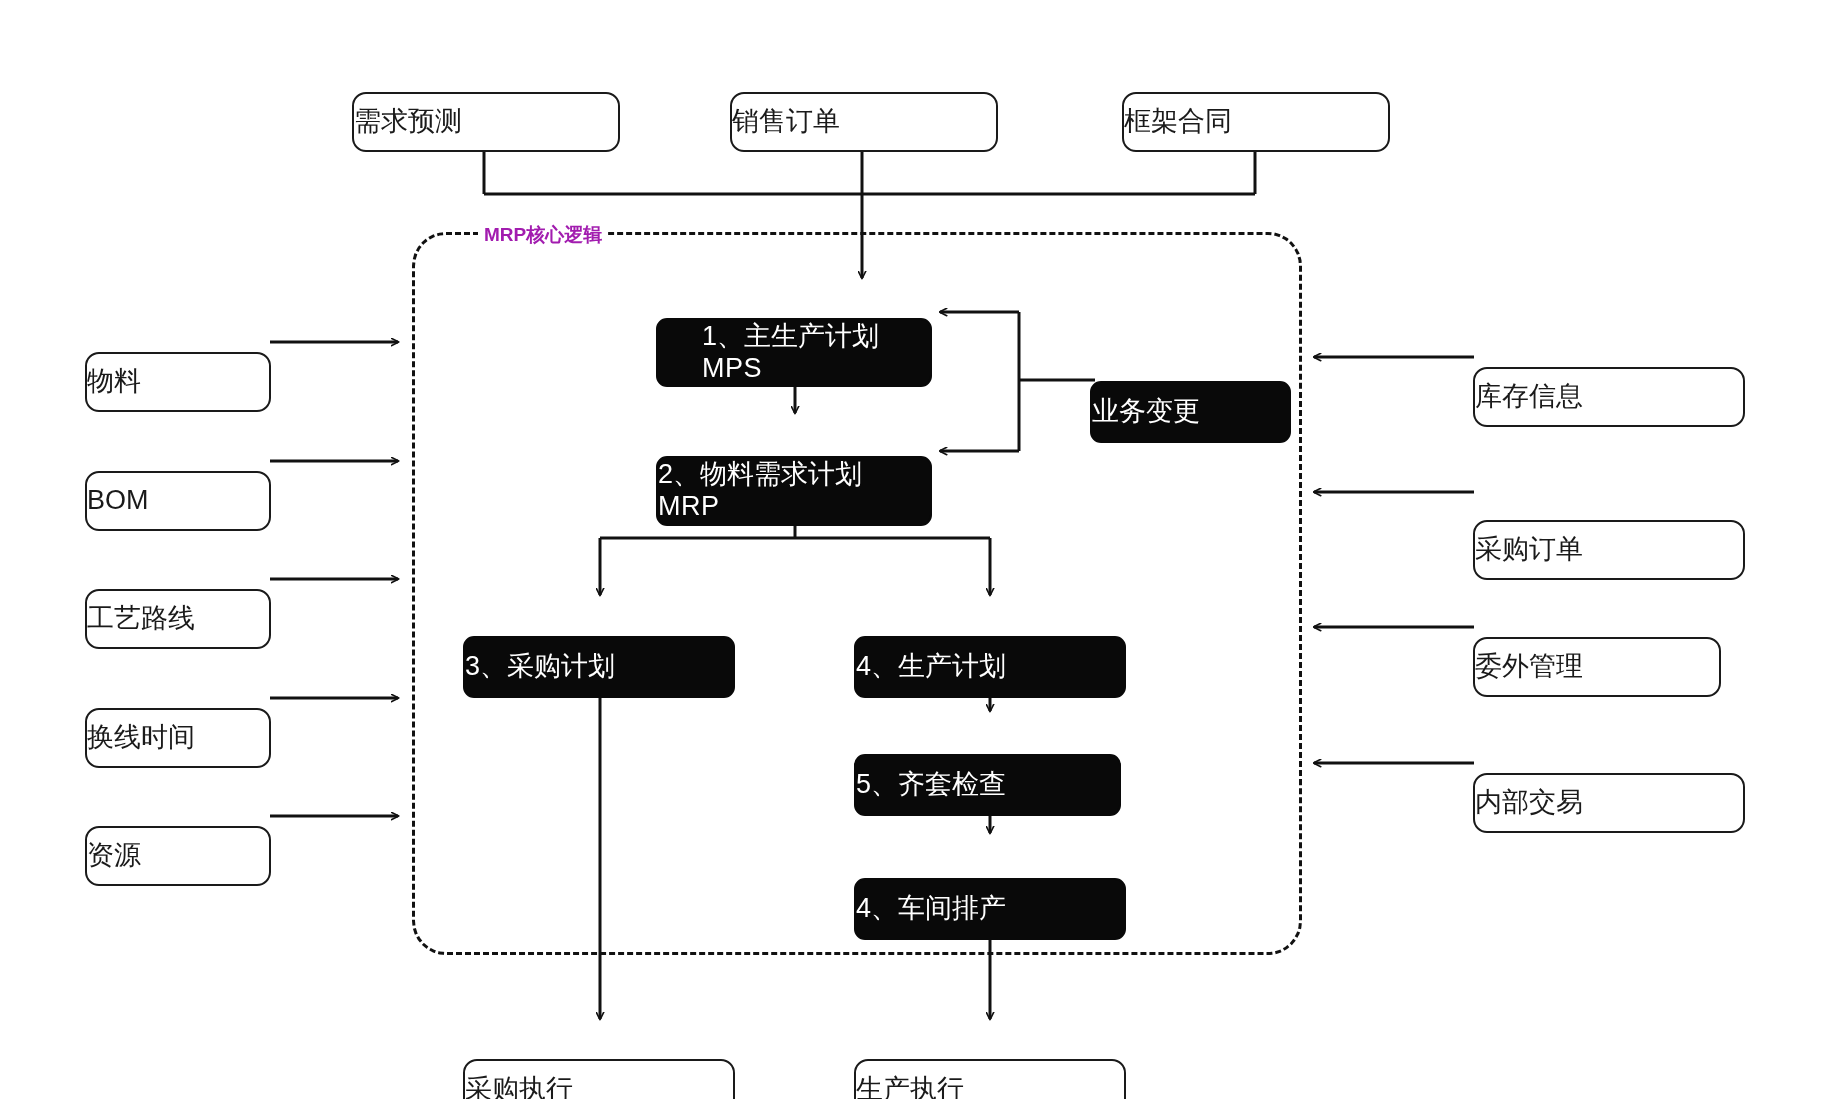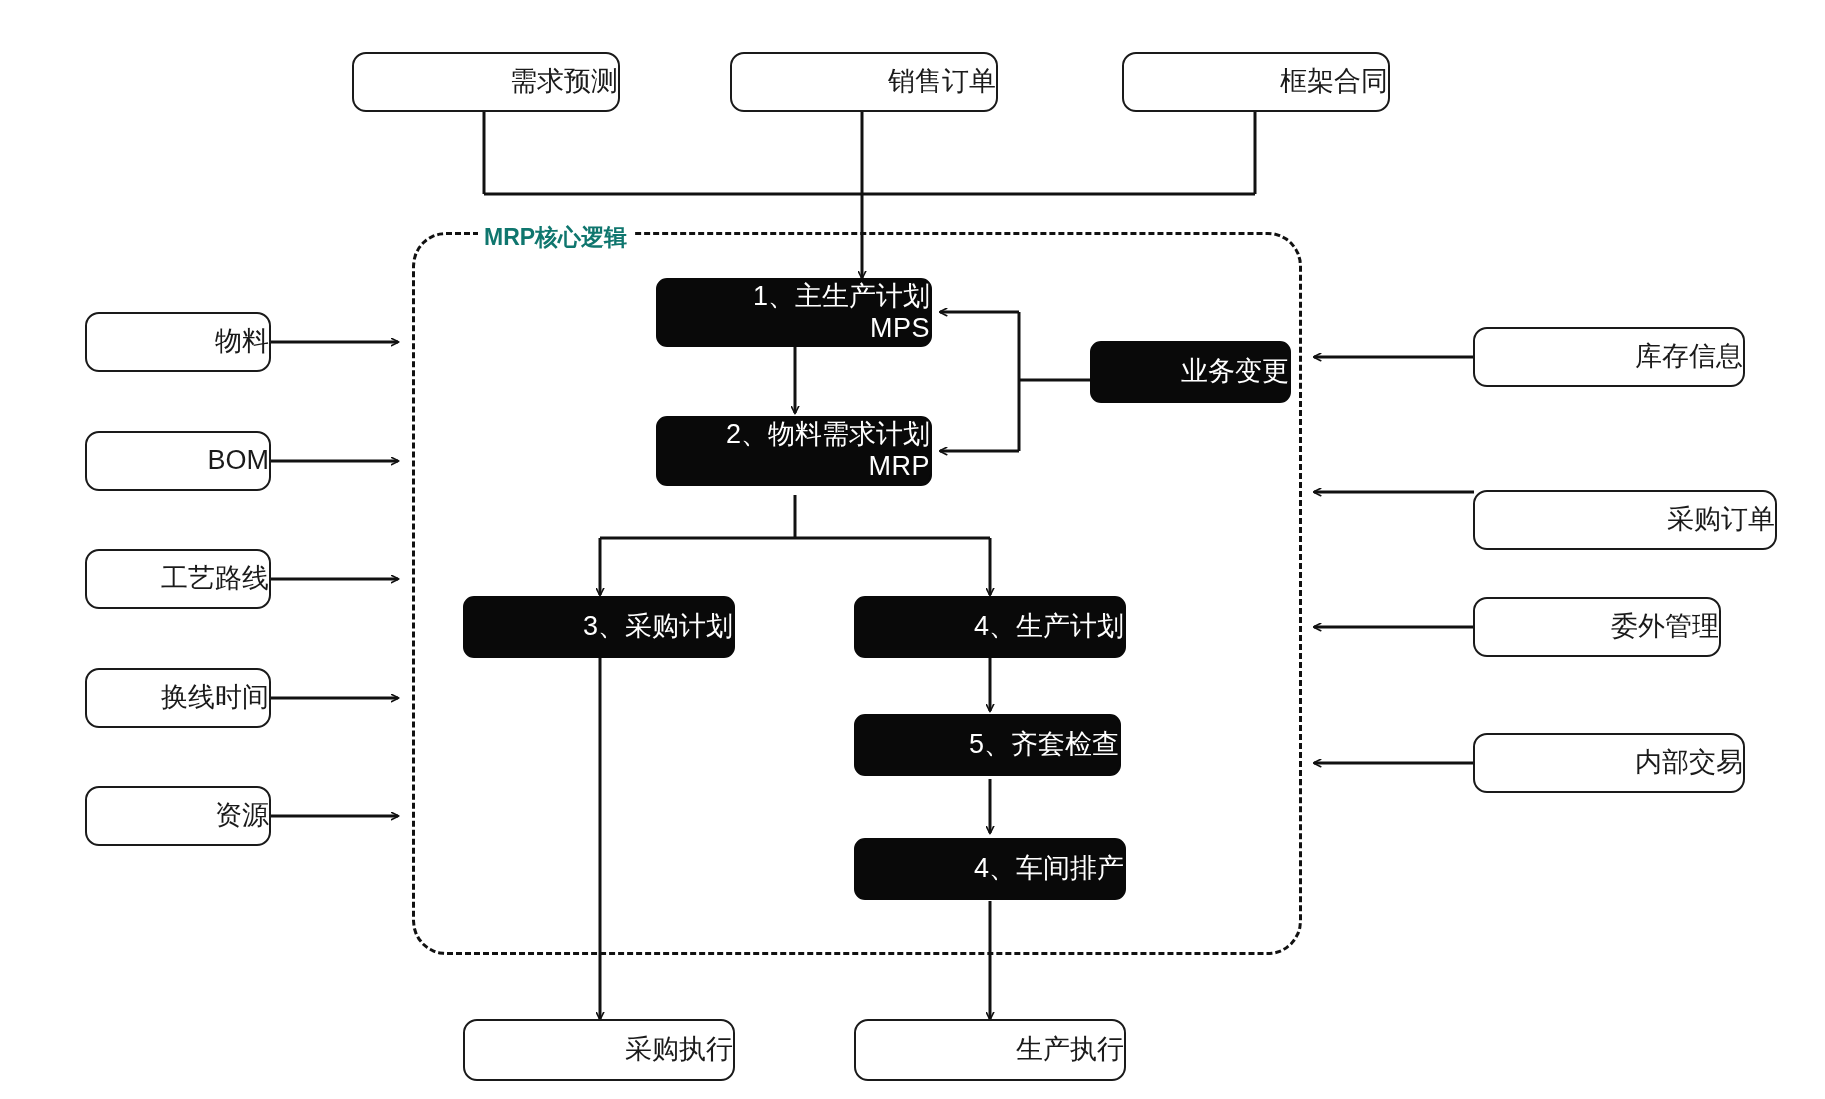--- a/index.html
+++ b/index.html
@@ -24,24 +24,25 @@
     top: 0;
     left: 0;
     width: 1825px;
     height: 1099px;
   }
   .node {
     position: absolute;
     box-sizing: border-box;
     display: flex;
     flex-direction: column;
-    align-items: flex-end;
+    align-items: flex-start;
     justify-content: center;
     text-align: center;
     line-height: 1.18;
+    margin-top: 40px;
   }
   .node-plain {
     background: #ffffff;
     border: 2.5px solid #1a1a1a;
     border-radius: 14px;
     color: #1a1a1a;
     font-size: 27px;
   }
   .node-dark {
     background: #090909;
@@ -49,23 +50,23 @@
     border-radius: 11px;
     color: #ffffff;
     font-size: 27px;
   }
   .node-dark .sub {
     font-size: 27px;
     letter-spacing: 0.5px;
   }
   .group-label {
     position: absolute;
-    font-size: 23px;
+    font-size: 19px;
     font-weight: bold;
-    color: #0f766e;
+    color: #a21caf;
     background: #ffffff;
     padding: 0 6px;
     white-space: nowrap;
   }
   .dashed-region {
     position: absolute;
     border: 3px dashed #111111;
     border-radius: 34px;
     box-sizing: border-box;
     background: transparent;
@@ -147,31 +148,31 @@
   <div class="node node-plain" style="left:85px; top:668px; width:186px; height:60px;">
     <span>换线时间</span>
   </div>
   <div class="node node-plain" style="left:85px; top:786px; width:186px; height:60px;">
     <span>资源</span>
   </div>
 
   <div class="node node-plain" style="left:1473px; top:327px; width:272px; height:60px;">
     <span>库存信息</span>
   </div>
-  <div class="node node-plain" style="left:1473px; top:490px; width:304px; height:60px;">
+  <div class="node node-plain" style="left:1473px; top:480px; width:272px; height:60px;">
     <span>采购订单</span>
   </div>
   <div class="node node-plain" style="left:1473px; top:597px; width:248px; height:60px;">
     <span>委外管理</span>
   </div>
   <div class="node node-plain" style="left:1473px; top:733px; width:272px; height:60px;">
     <span>内部交易</span>
   </div>
 
-  <div class="node node-dark" style="left:656px; top:278px; width:276px; height:69px;">
+  <div class="node node-dark" style="left:656px; top:278px; width:276px; height:69px;padding-left:44px;">
     <span>1、主生产计划</span>
     <span class="sub">MPS</span>
   </div>
 
   <div class="node node-dark" style="left:656px; top:416px; width:276px; height:70px;">
     <span>2、物料需求计划</span>
     <span class="sub">MRP</span>
   </div>
 
   <div class="node node-dark" style="left:1090px; top:341px; width:201px; height:62px;">

